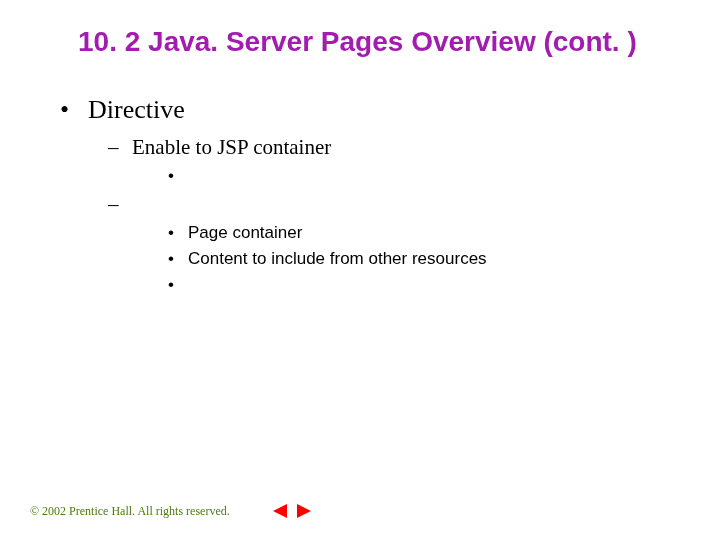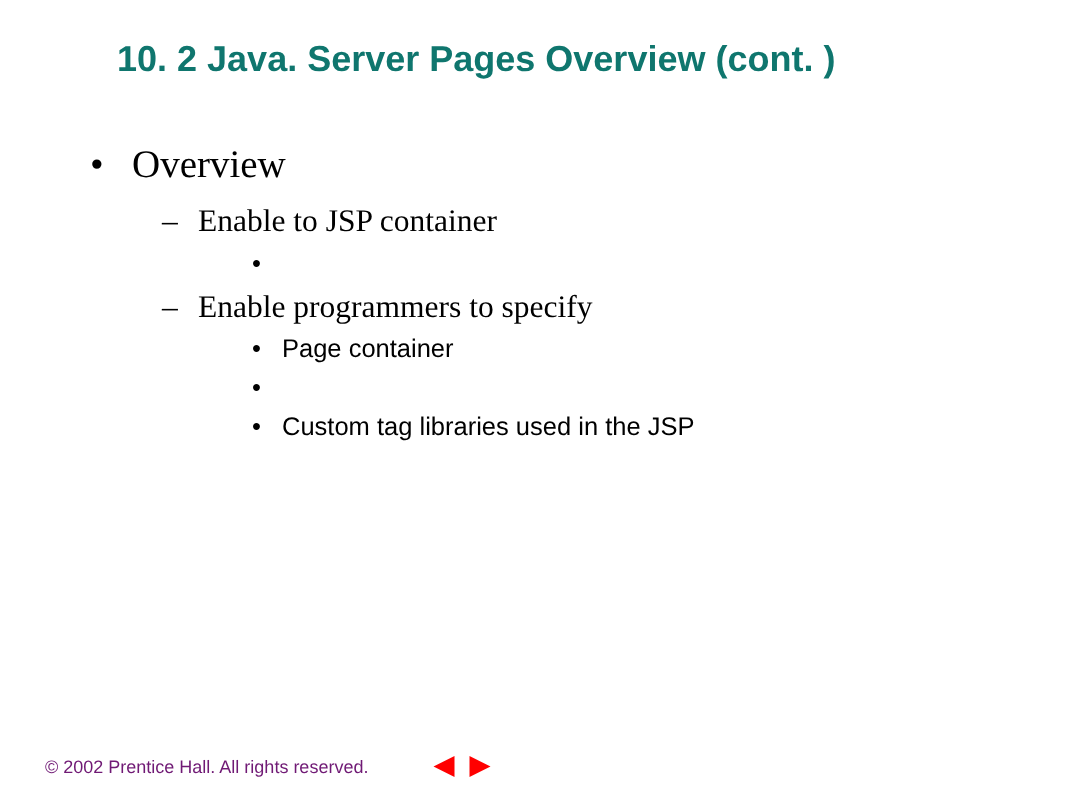--- a/index.html
+++ b/index.html
@@ -7,22 +7,22 @@
     width: 720px;
     height: 540px;
     background: #ffffff;
     font-family: "Times New Roman", Times, serif;
     position: relative;
     overflow: hidden;
   }
   .title {
     font-family: Arial, Helvetica, sans-serif;
     font-weight: bold;
-    color: #0f766e;
-    font-size: 24px;
+    color: #a21caf;
+    font-size: 28px;
     position: absolute;
     top: 26px;
     left: 78px;
     text-align: right;
   }
   .content {
     position: absolute;
     top: 95px;
     left: 60px;
     right: 40px;
@@ -67,69 +67,68 @@
   }
   .footer {
     position: absolute;
     bottom: 20px;
     left: 30px;
     right: 30px;
     display: flex;
     align-items: center;
   }
   .copyright {
-    font-family: Liberation Sans, sans-serif;
+    font-family: Liberation Serif, serif;
     font-size: 12px;
-    color: #701a75;
+    color: #4d7c0f;
   }
   .nav {
     display: flex;
     gap: 4px;
     margin-left: 40px;
   }
   .nav svg { display: block; }
 </style>
 </head>
 <body>
 
 <div class="title">10. 2   Java. Server Pages Overview (cont. )</div>
 
 <div class="content">
 
   <div class="level1">
     <span class="bullet">•</span>
-    <span>Overview</span>
+    <span>Directive</span>
   </div>
 
   <div class="level2">
     <span class="bullet">–</span>
     <span>Enable to JSP container</span>
   </div>
 
   <div class="level3">
     <span class="bullet">•</span>
   </div>
 
   <div class="level2">
     <span class="bullet">–</span>
-    <span>Enable programmers to specify</span>
   </div>
 
   <div class="level3">
     <span class="bullet">•</span>
     <span>Page container</span>
   </div>
 
   <div class="level3">
     <span class="bullet">•</span>
+    <span>Content to include from other resources</span>
   </div>
 
   <div class="level3">
     <span class="bullet">•</span>
-    <span>Custom tag libraries used in the JSP</span>
   </div>
 
 </div>
 
 <div class="footer">
   <span class="copyright">© 2002 Prentice Hall. All rights reserved.</span>
   <div class="nav">
     <span>
       <svg width="20" height="18" viewBox="0 0 20 18">
         <rect x="0" y="0" width="20" height="18" fill="none"></rect>

